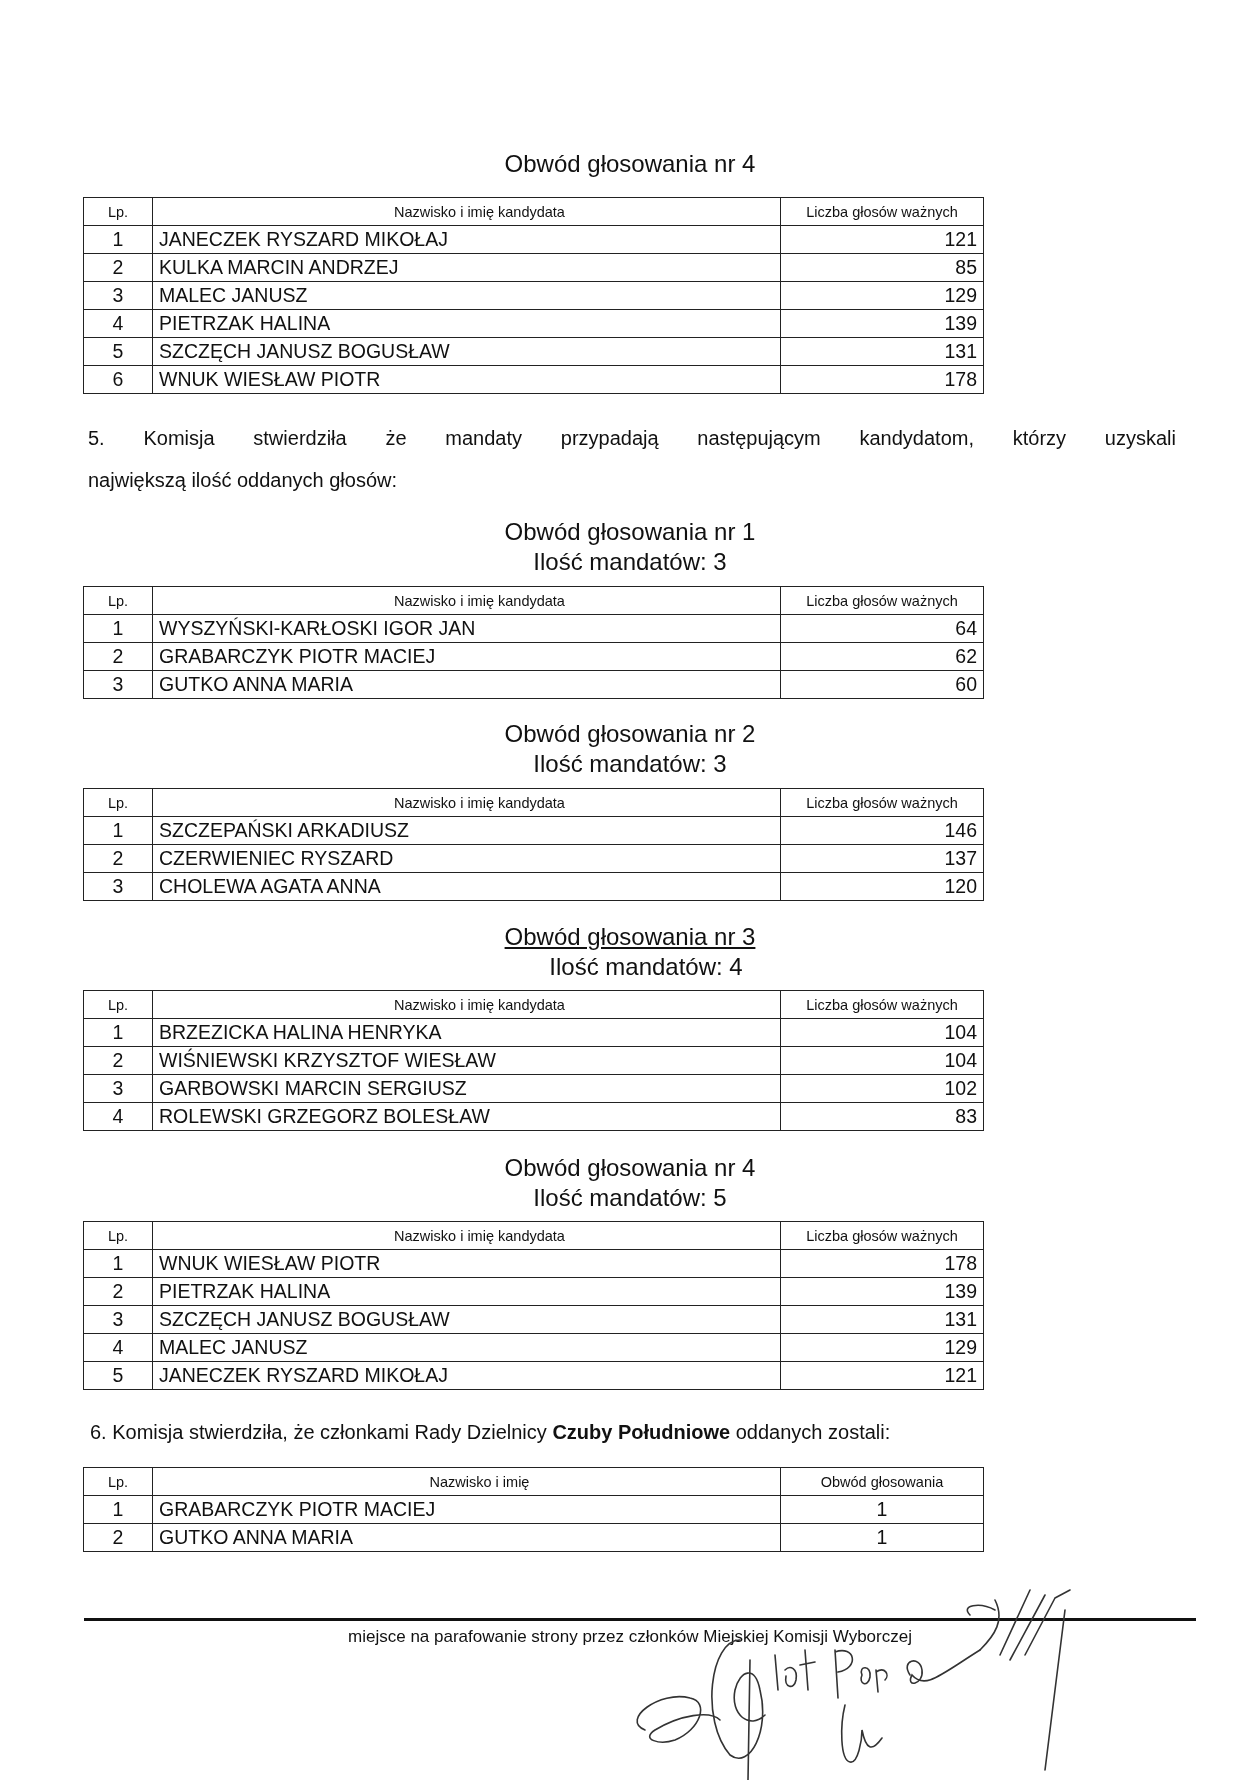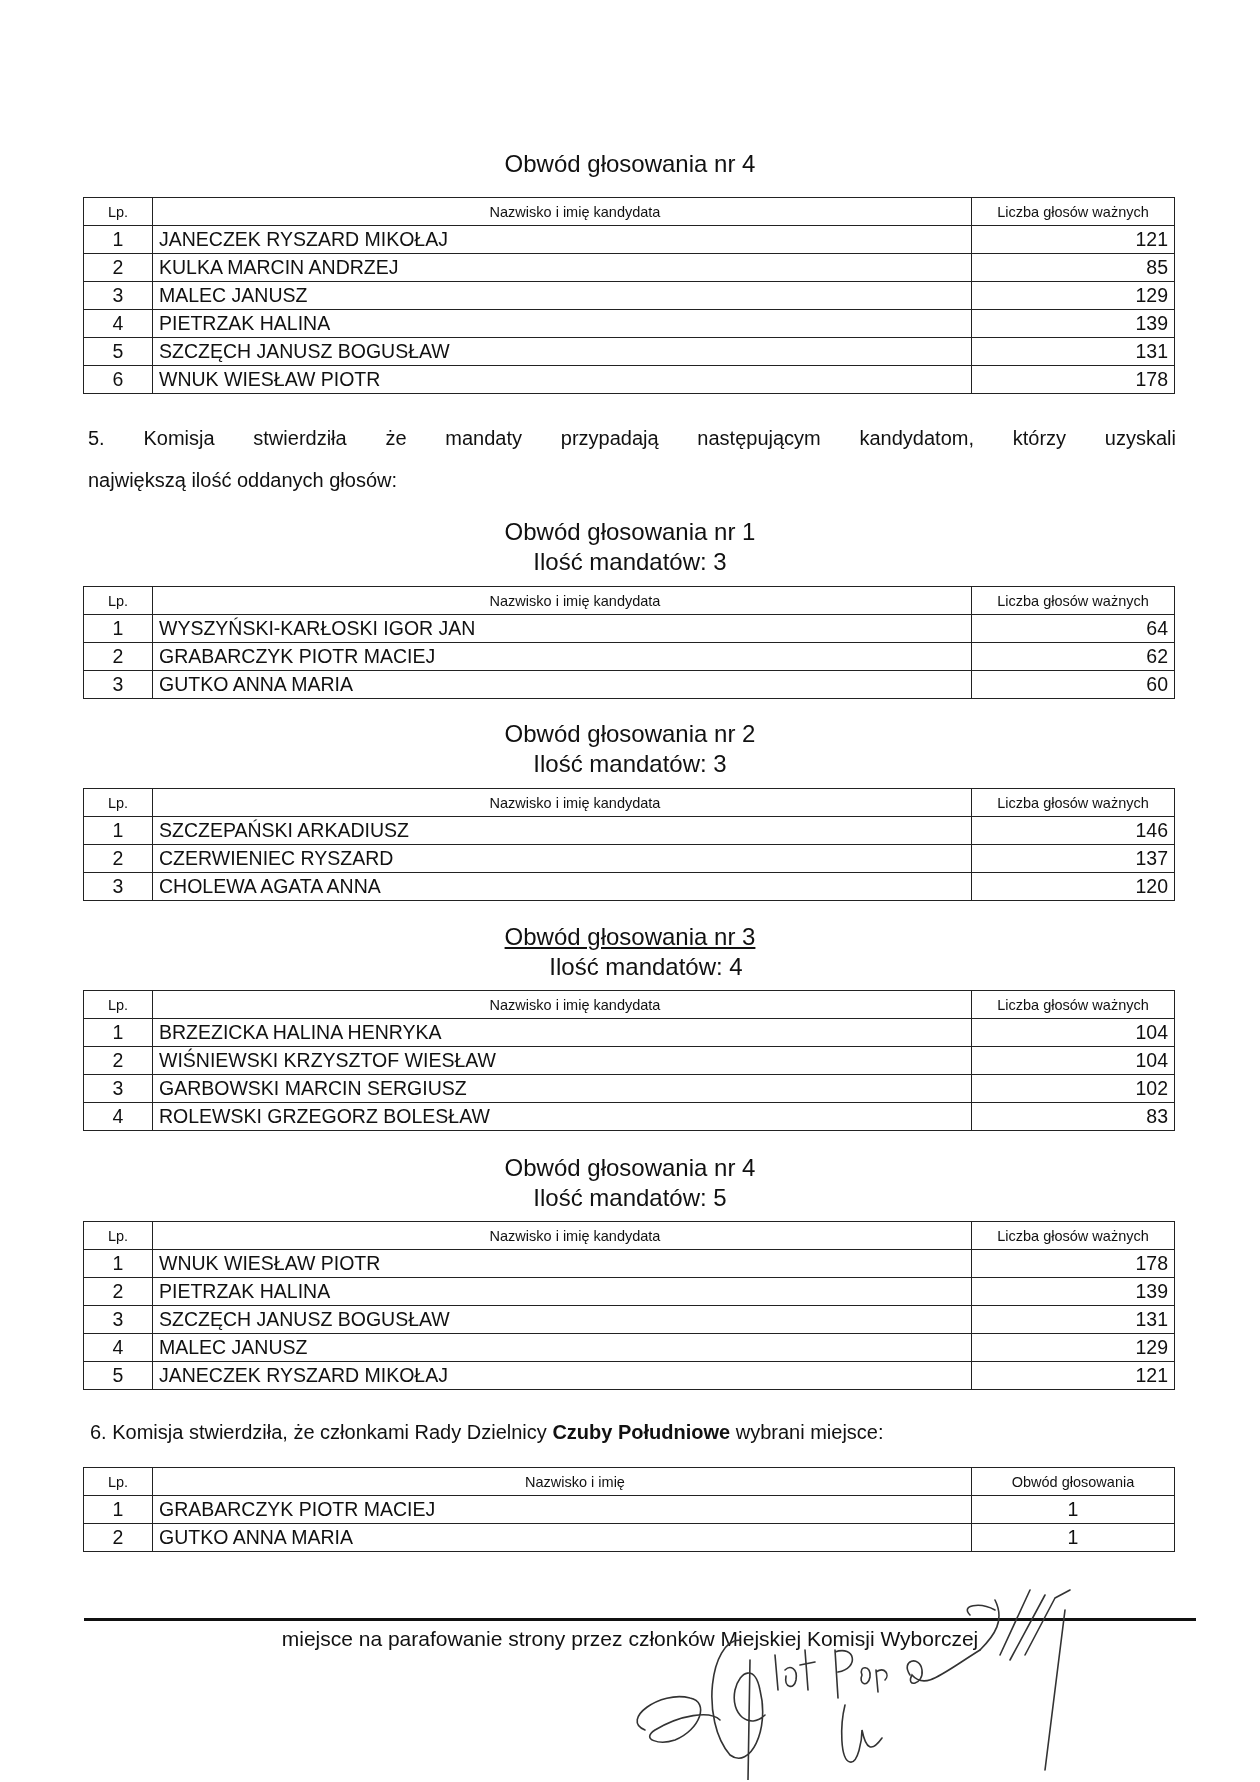--- a/index.html
+++ b/index.html
@@ -1,34 +1,34 @@
 <!DOCTYPE html>
 <html><head>
 <meta charset="utf-8">
 <style>
   html, body { margin:0; padding:0; background:#ffffff; }
   body { width:1260px; height:1782px; position:relative; overflow:hidden;
          font-family:"Liberation Sans", sans-serif; color:#111; }
   .center-title { position:absolute; left:0; width:1260px; text-align:center;
                   font-size:24px; line-height:28px; }
-  table.tbl { position:absolute; left:83px; width:1092px; border-collapse:collapse;
+  table.tbl { position:absolute; left:83px; width:901px; border-collapse:collapse;
               font-family:"Liberation Sans", sans-serif; }
   table.tbl td { border:1.6px solid #222; padding:0 6px; height:27px; font-size:19.5px;
                  white-space:nowrap; }
   table.tbl tr.head td { font-size:14.5px; height:27px; text-align:center; }
   table.tbl td.lp { width:56px; text-align:center; }
   table.tbl td.name { text-align:left; }
   table.tbl tr.head td.name { text-align:center;padding-left:32px; }
   table.tbl td.val { width:190px; text-align:right; }
   table.tbl tr.head td.val { }
   table.tbl td.val.center { text-align:center; }
   .para { position:absolute; left:88px; width:1088px; font-size:20px; line-height:28px; }
   .justify { text-align:justify; text-align-last:justify; }
   .footer-line { position:absolute; left:84px; top:1618px; width:1112px; height:3px; background:#111; }
-  .footer-text { position:absolute; left:0; width:1260px; top:1627px; text-align:center; font-size:21px; }
+  .footer-text { position:absolute; left:0; width:1260px; top:1627px; text-align:center; font-size:17px; }
   .sig { position:absolute; left:600px; top:1580px; }
 </style>
 </head>
 <body>
 
 <div class="center-title" style="top:150px;">Obwód głosowania nr 4</div>
 <table class="tbl" style="top:197px;">
   <tbody>
       <tr class="head">
     <td class="lp">Lp.</td>
@@ -188,21 +188,21 @@
       </tr>
   <tr>
         <td class="lp">5</td>
         <td class="name">JANECZEK RYSZARD MIKOŁAJ</td>
         <td class="val">121</td>
       </tr>
 </tbody>
   </table>
 
 <div class="para" style="top:1418px; left:90px;">
-  <span>6. Komisja stwierdziła, że członkami Rady Dzielnicy </span><b>Czuby Południowe</b><span> wybrani miejsce:</span>
+  <span>6. Komisja stwierdziła, że członkami Rady Dzielnicy </span><b>Czuby Południowe</b><span> oddanych zostali:</span>
 </div>
 <table class="tbl" style="top:1467px;">
   <tbody>
       <tr class="head">
     <td class="lp">Lp.</td>
     <td class="name">Nazwisko i imię</td>
     <td class="val">Obwód głosowania</td>
   </tr>
   <tr>
         <td class="lp">1</td>

